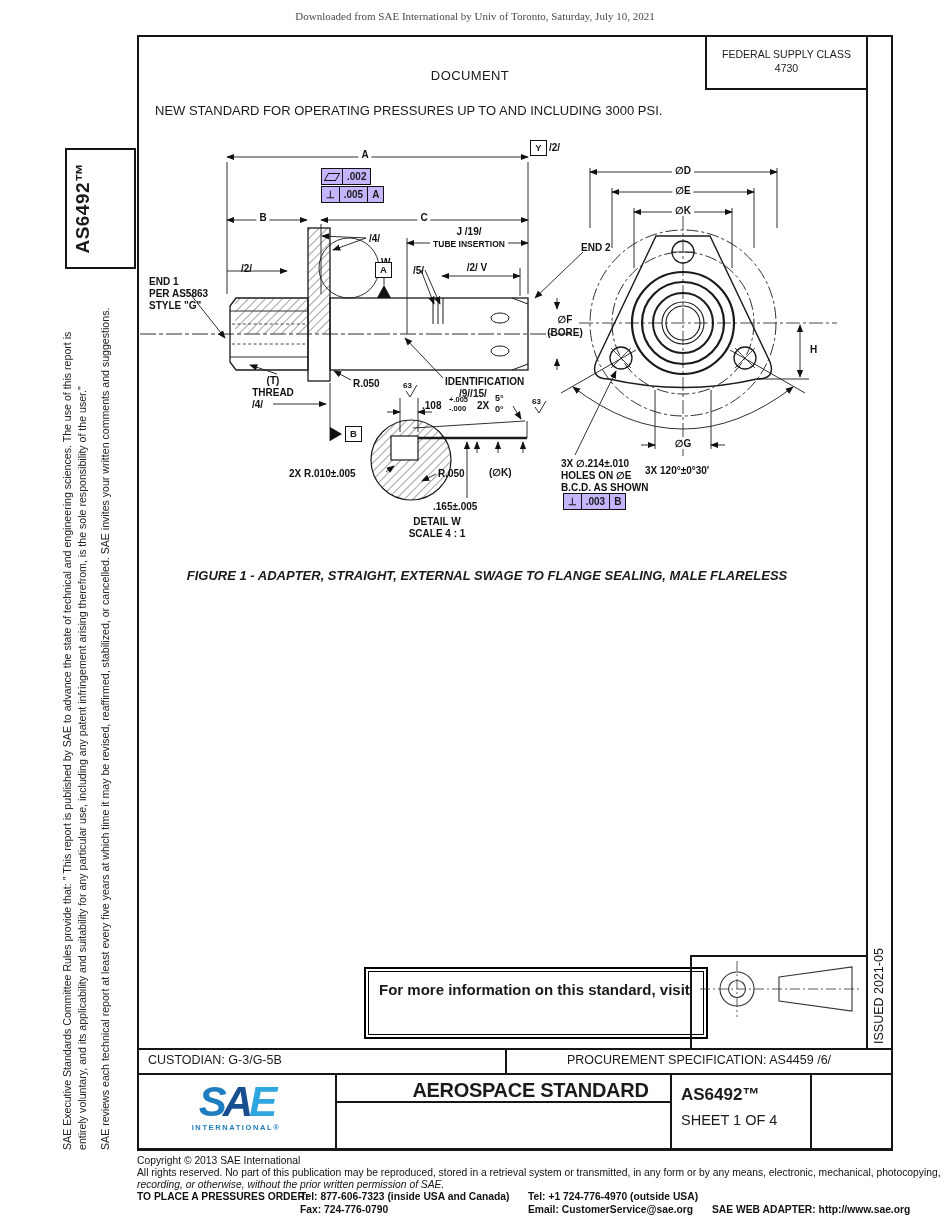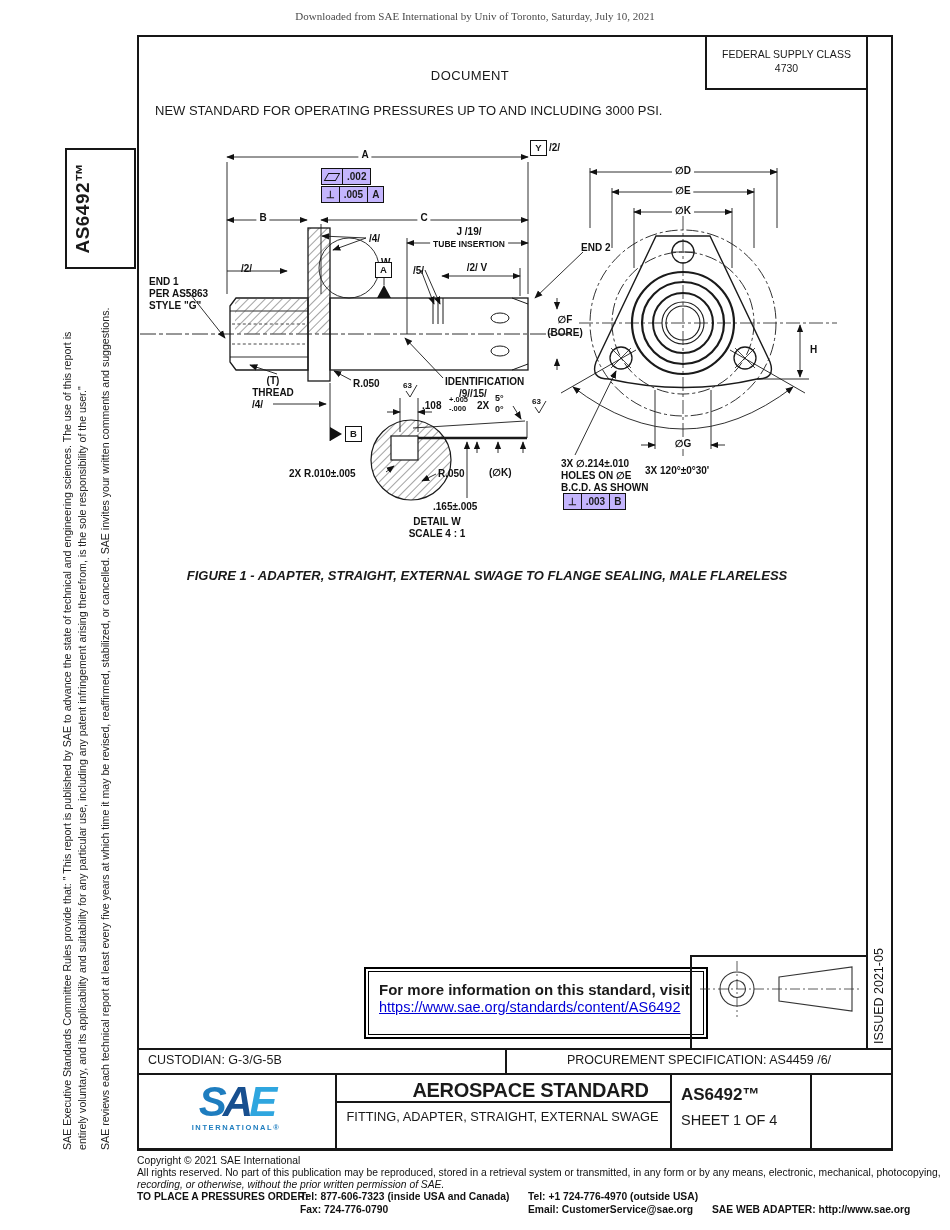--- a/index.html
+++ b/index.html
@@ -209,21 +209,20 @@
       <span class="c">⊥</span>
       <span class="c">.003</span>
       <span class="c">B</span>
     </div></div>
 
 <div class="figcap">FIGURE 1 - ADAPTER, STRAIGHT, EXTERNAL SWAGE TO FLANGE SEALING, MALE FLARELESS</div>
 
 <div class="infobox">
   <div class="inner">
     <div class="l1">For more information on this standard, visit</div>
-    <a href="#">https://www.sae.org/standards/content/AS6492</a>
   </div>
 </div>
 
 <div class="projbox">
   <svg width="174" height="64" viewBox="0 0 174 64">
     <line x1="8" y1="32" x2="168" y2="32" stroke="#333" stroke-width="0.8" stroke-dasharray="10 3 2 3"></line>
     <line x1="45" y1="4" x2="45" y2="60" stroke="#333" stroke-width="0.8" stroke-dasharray="10 3 2 3"></line>
     <circle cx="45" cy="32" r="17" stroke="#333" fill="none" stroke-width="1.1"></circle>
     <circle cx="45" cy="32" r="8.5" stroke="#333" fill="none" stroke-width="1.1"></circle>
     <path d="M87,20 L160,10 L160,54 L87,44 Z" stroke="#333" fill="none" stroke-width="1.1"></path>
@@ -234,26 +233,25 @@
 
 <div class="cust">CUSTODIAN: G-3/G-5B</div>
 <div class="proc">PROCUREMENT SPECIFICATION: AS4459 /6/</div>
 
 <div class="logo">
   <div class="sae"><span class="s1">S</span><span class="s2">A</span><span class="s3">E</span></div>
   <div class="sub">INTERNATIONAL®</div>
 </div>
 <div class="tb-doctype">AEROSPACE STANDARD</div>
 <div class="tb-sub">
-  <div>FITTING, ADAPTER, STRAIGHT, EXTERNAL SWAGE</div>
 </div>
 <div class="tb-num">AS6492™</div>
 <div class="tb-sheet">SHEET 1 OF 4</div>
 
-<div class="foot" style="left:137px;top:1155px;">Copyright © 2021 SAE International</div>
+<div class="foot" style="left:137px;top:1155px;">Copyright © 2013 SAE International</div>
 <div class="foot" style="left:137px;top:1167px;">All rights reserved. No part of this publication may be reproduced, stored in a retrieval system or transmitted, in any form or by any means, electronic, mechanical, photocopying,</div>
 <div class="foot" style="left:137px;top:1179px;font-style:italic;">recording, or otherwise, without the prior written permission of SAE.</div>
 <div class="foot b" style="left:137px;top:1191px;">TO PLACE A PRESSURES ORDER:</div>
 <div class="foot b" style="left:300px;top:1191px;">Tel: 877-606-7323 (inside USA and Canada)</div>
 <div class="foot b" style="left:528px;top:1191px;">Tel: +1 724-776-4970 (outside USA)</div>
 <div class="foot b" style="left:300px;top:1204px;text-align:center;">Fax: 724-776-0790</div>
 <div class="foot b" style="left:528px;top:1204px;">Email: CustomerService@sae.org</div>
 <div class="foot b" style="left:712px;top:1204px;">SAE WEB ADAPTER: http://www.sae.org</div>
 
 </body></html>

